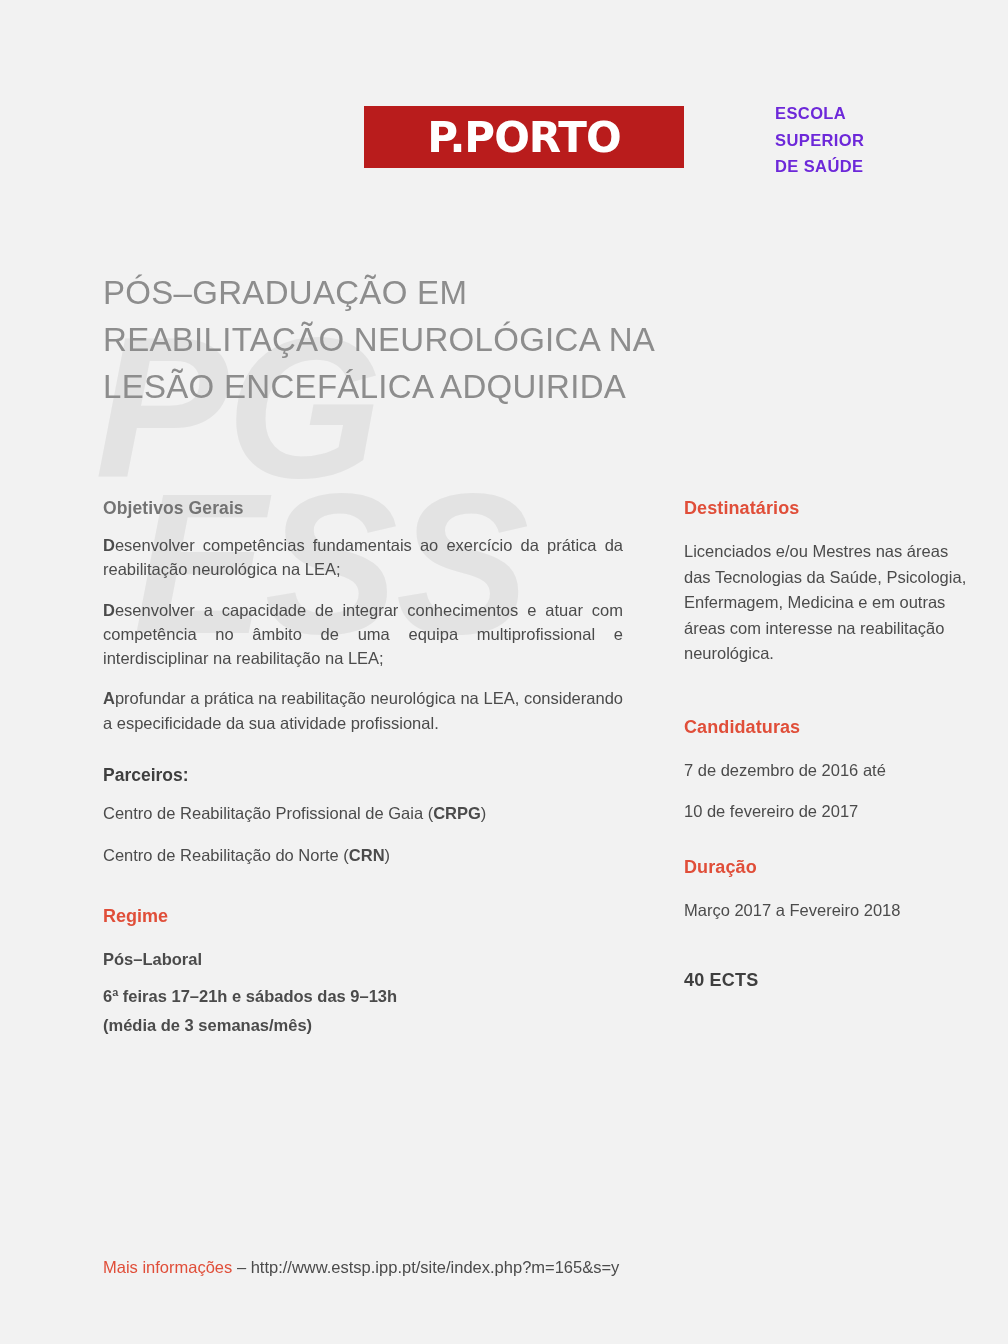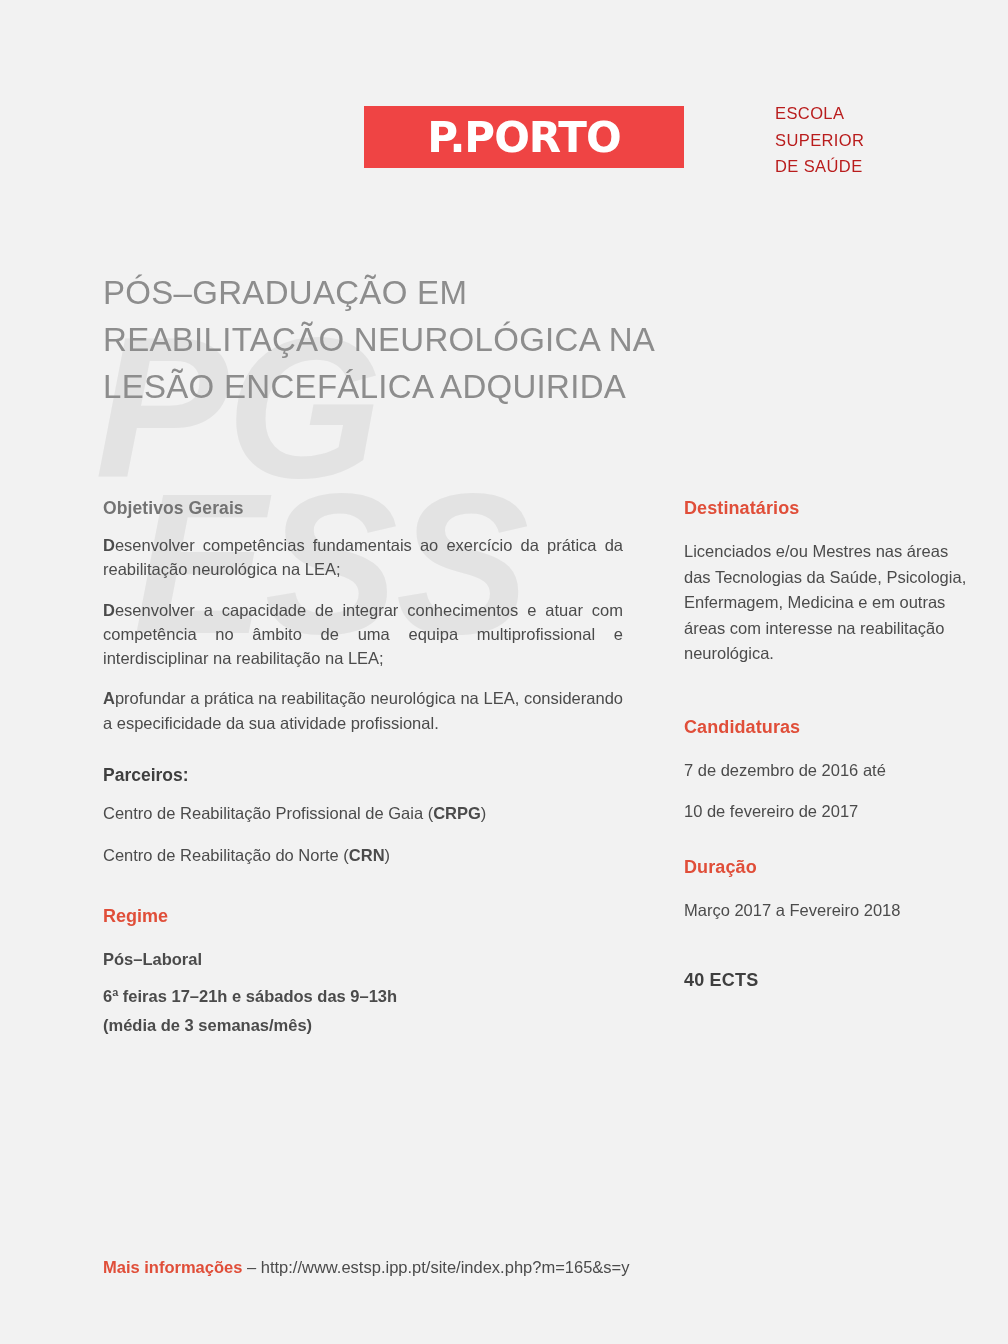--- a/index.html
+++ b/index.html
@@ -49,40 +49,40 @@
     width: 1008px;
     height: 230px;
     z-index: 2;
   }
   .logo-box {
     position: absolute;
     left: 364px;
     top: 106px;
     width: 320px;
     height: 62px;
-    background: #ef4444;
+    background: #b91c1c;
     display: flex;
     align-items: center;
     justify-content: center;
   }
   .logo-text {
     color: #ffffff;
     font-size: 42px;
     font-weight: bold;
     letter-spacing: -1px;
     font-family: "DejaVu Sans", sans-serif;
   }
   .school {
     position: absolute;
     left: 775px;
     top: 100px;
     font-size: 16.5px;
-    font-weight: normal;
+    font-weight: bold;
     line-height: 1.62;
-    color: #b91c1c;
+    color: #6d28d9;
     letter-spacing: 0.4px;
   }
 
   
   .title {
     position: absolute;
     left: 103px;
     top: 270px;
     width: 760px;
     font-size: 33px;
@@ -184,21 +184,21 @@
     position: absolute;
     left: 103px;
     top: 1258px;
     width: 850px;
     font-size: 16.5px;
     color: #4b4b4b;
     z-index: 2;
   }
   .footer .mi {
     color: #e04e39;
-    font-weight: bold;
+    font-weight: normal;
   }
   .footer .url {
     color: #4b4b4b;
   }
 </style>
 </head>
 <body>
 
 <div class="page">
 

